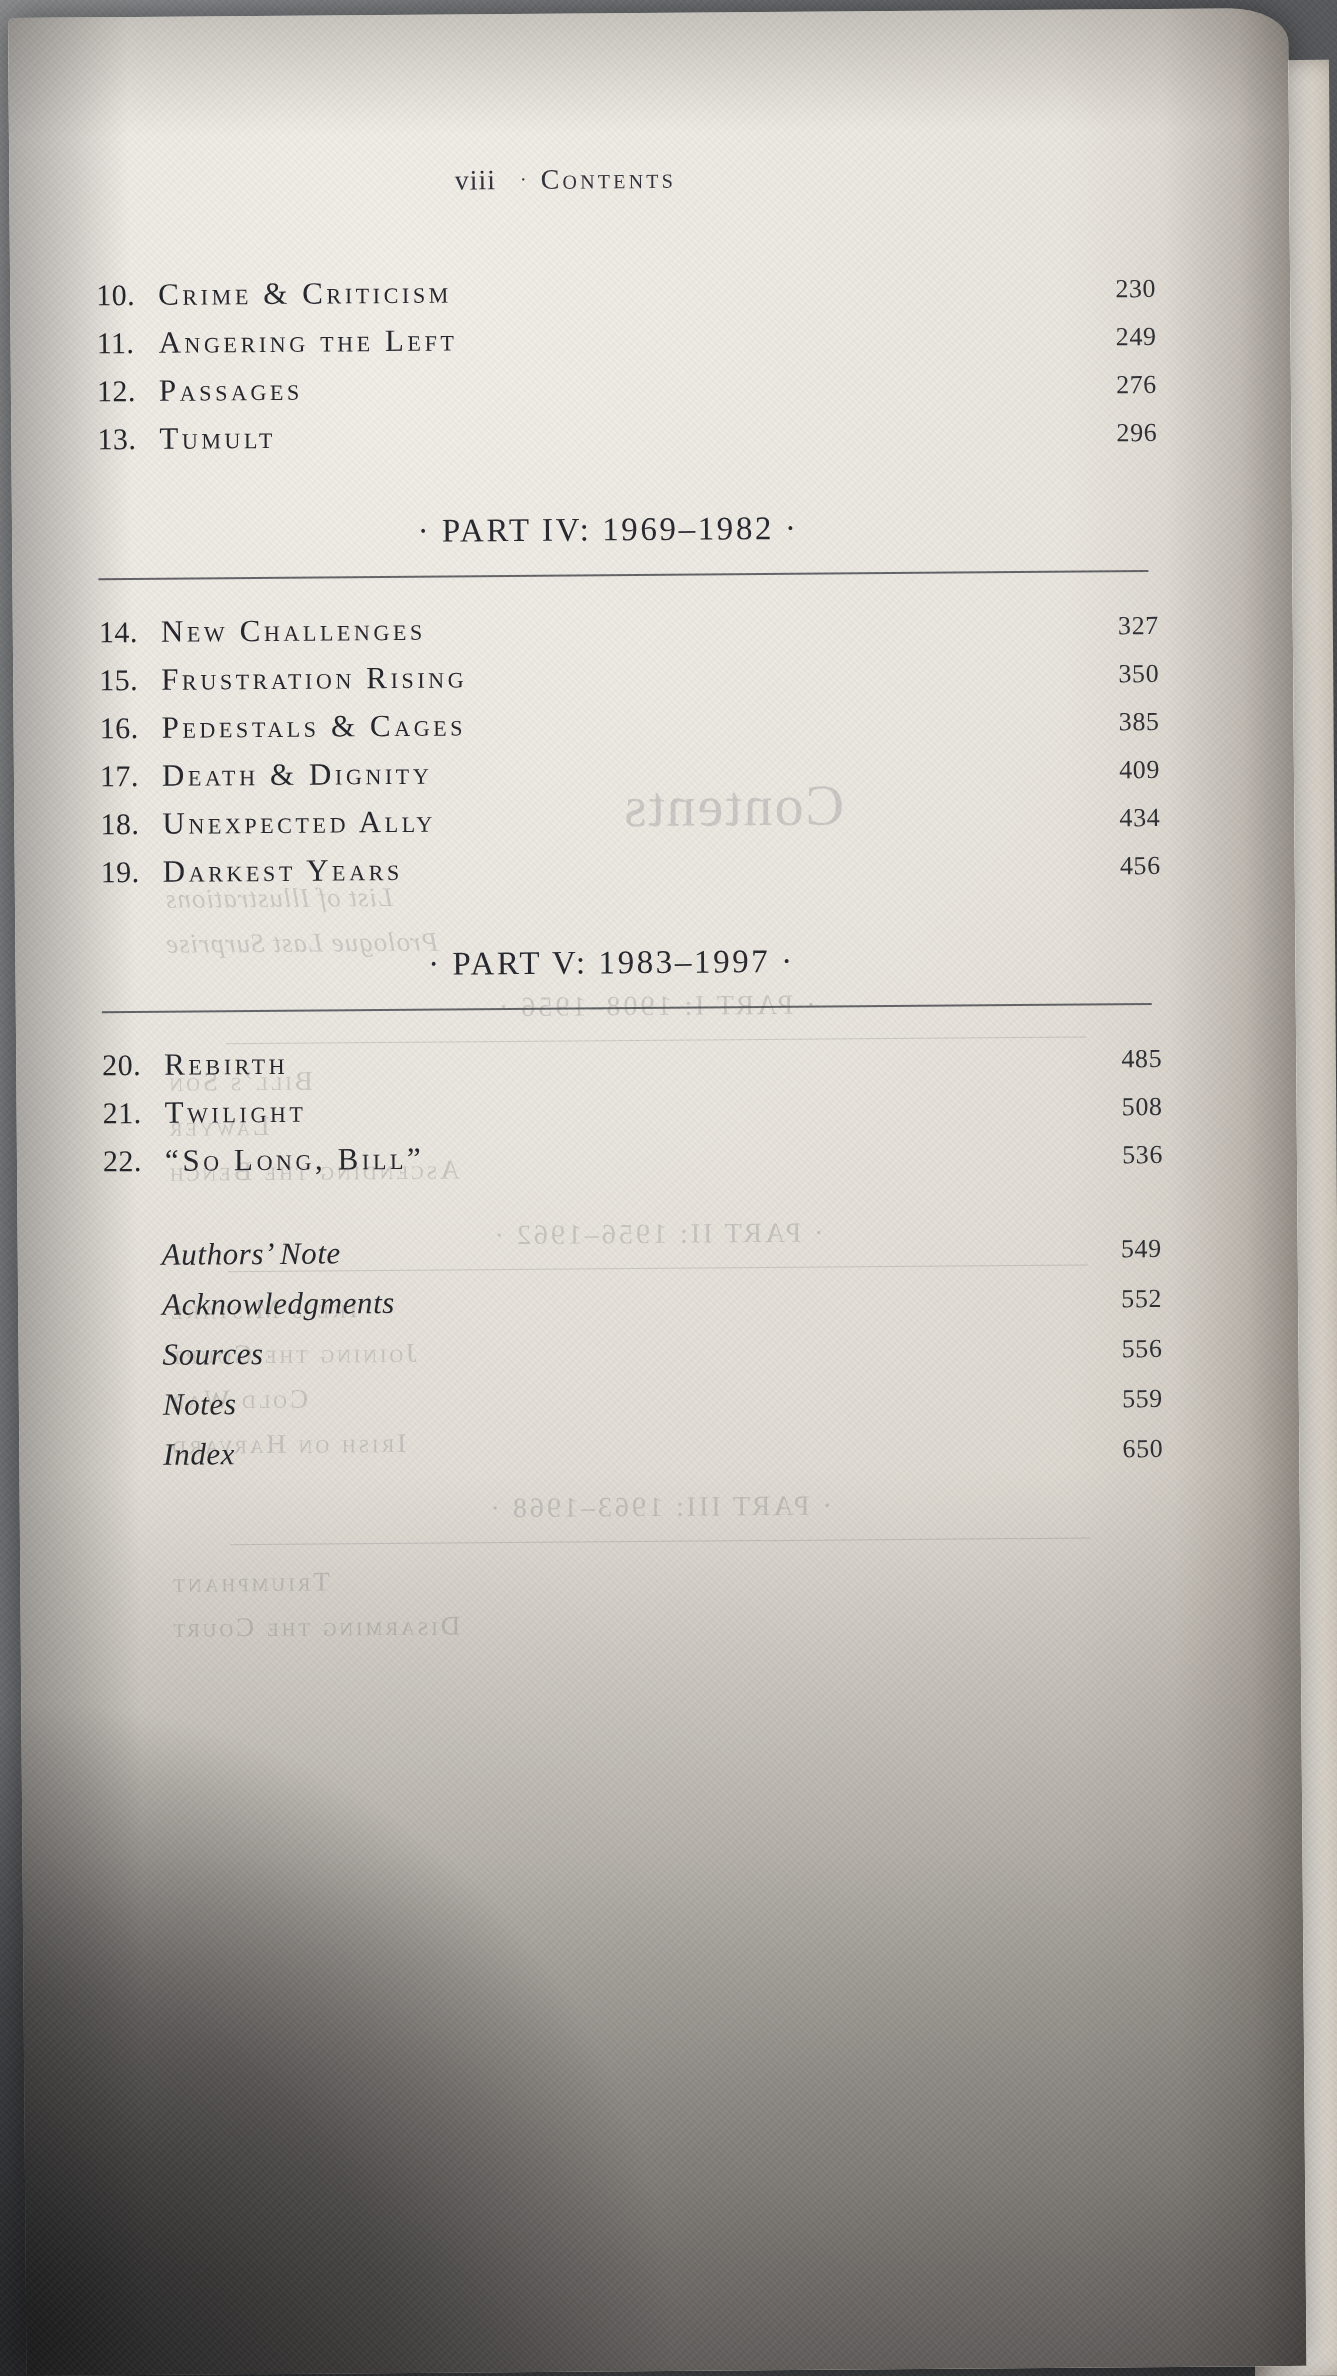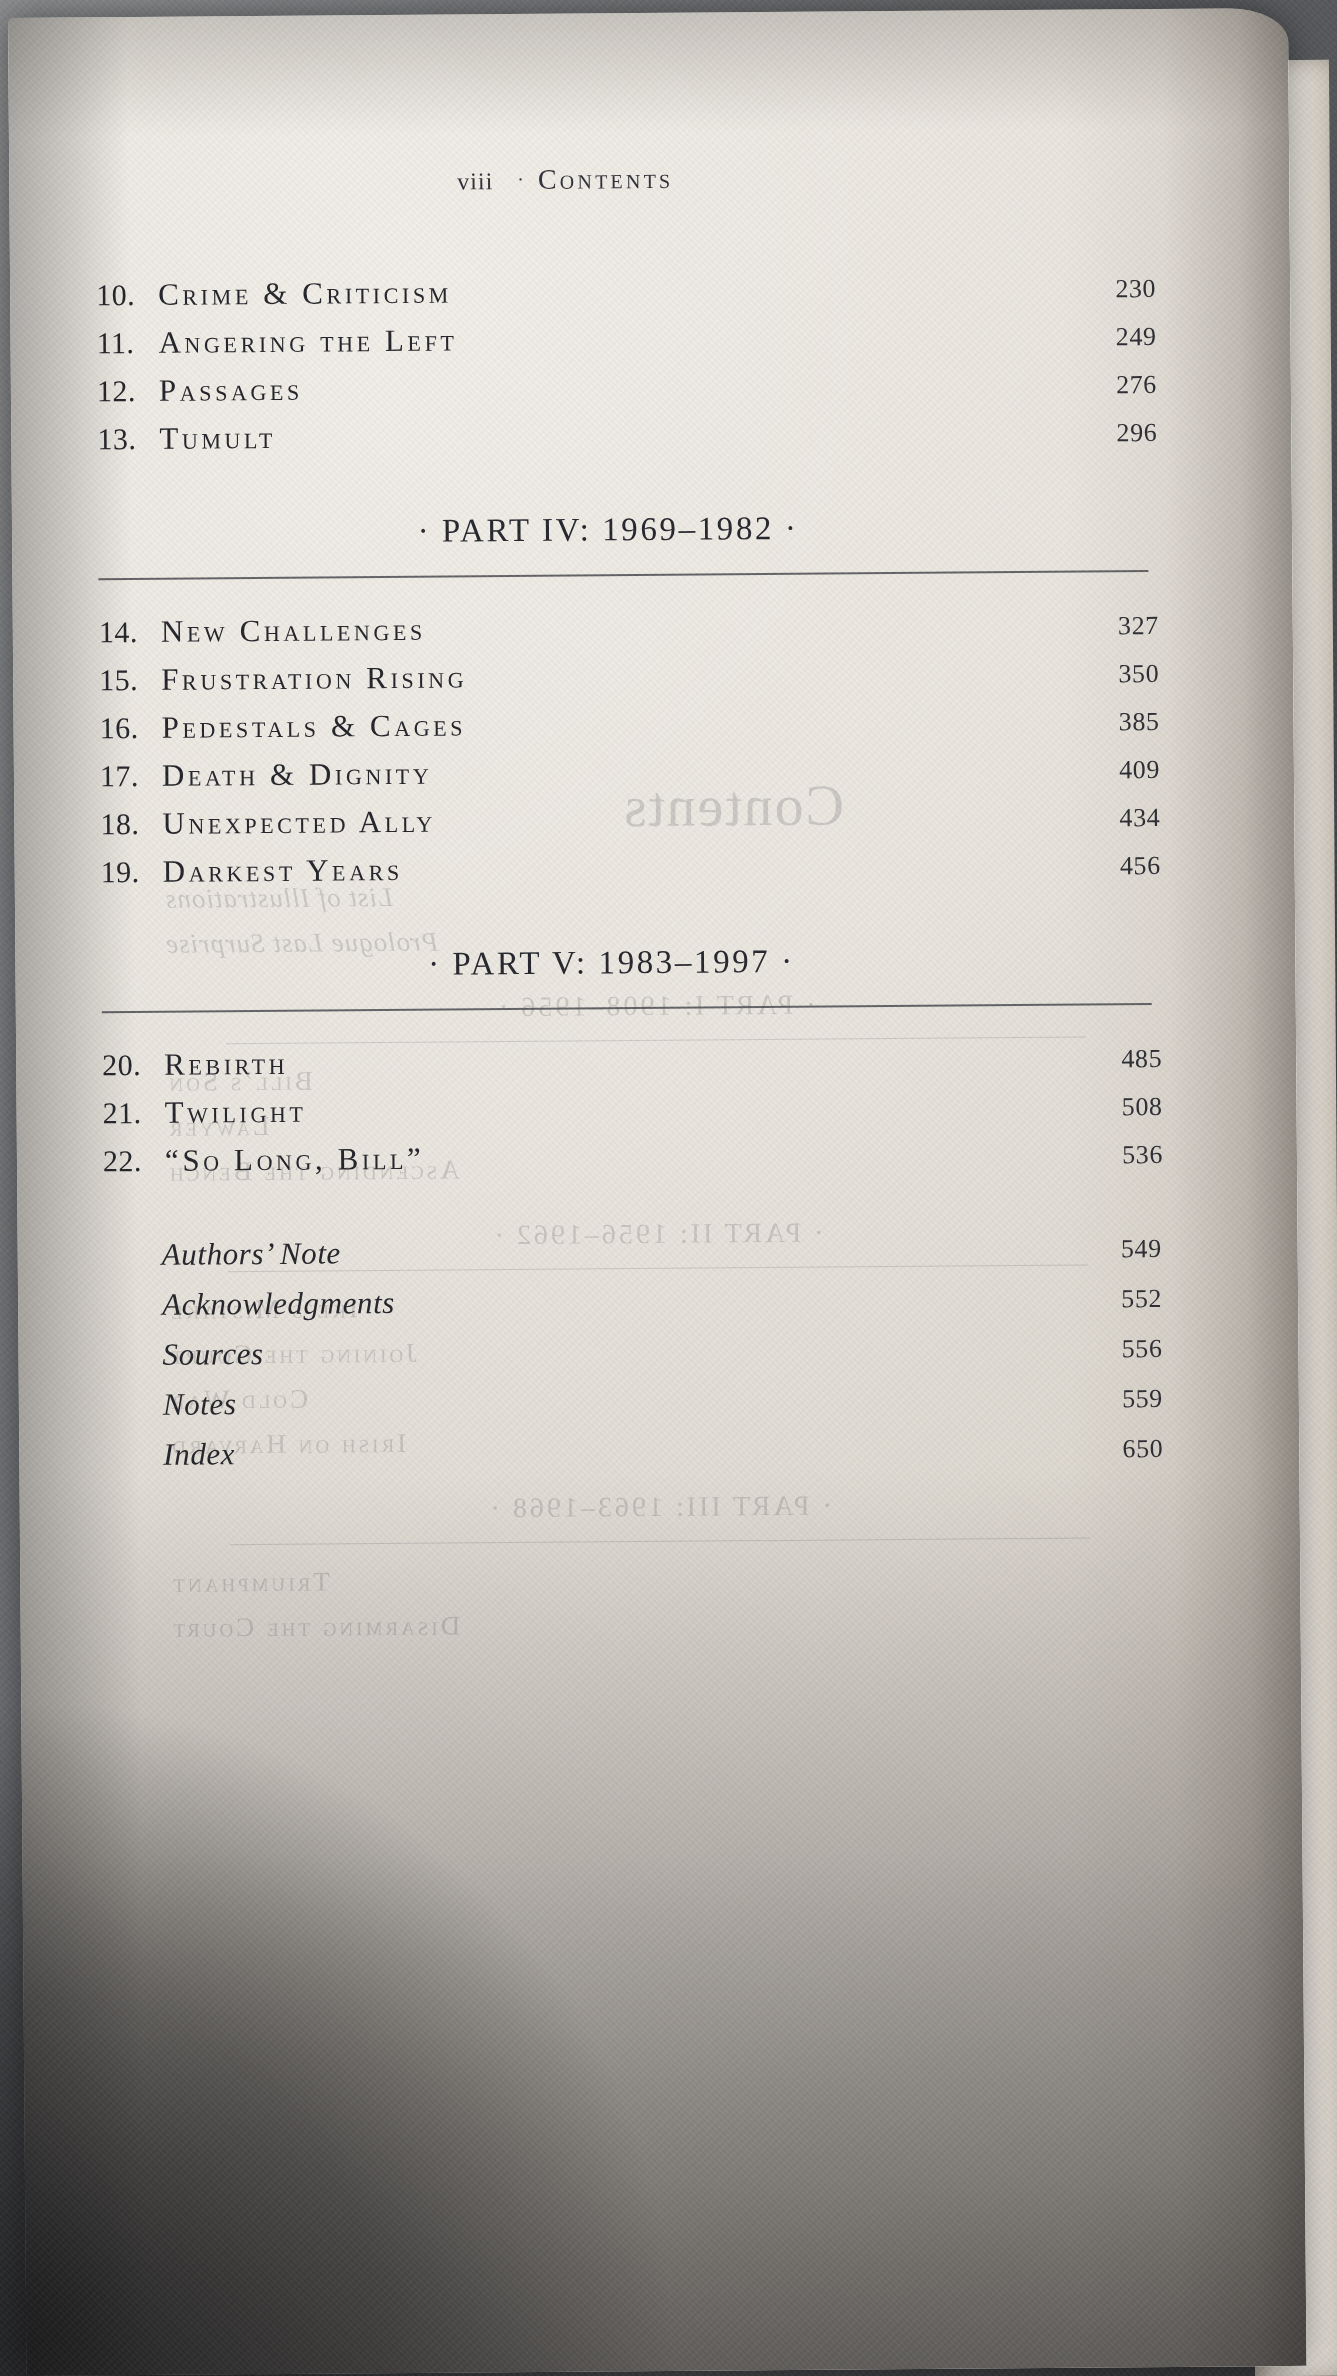--- a/index.html
+++ b/index.html
@@ -102,21 +102,21 @@
 
   .running-head {
     text-align: center;
     margin-left: -120px;
     font-size: 27px;
     letter-spacing: 2.0px;
     color: #30313a;
     margin-bottom: 78px;
   }
   .running-head .folio {
-    font-size: 24px;
+    font-size: 28px;
     letter-spacing: 1px;
     margin-right: 12px;
   }
   .running-head .sep { margin: 0 12px; font-size: 20px; vertical-align: 3px; }
   .running-head .label {
     font-variant: small-caps;
     letter-spacing: 3.2px;
     font-size: 28px;
   }
 

